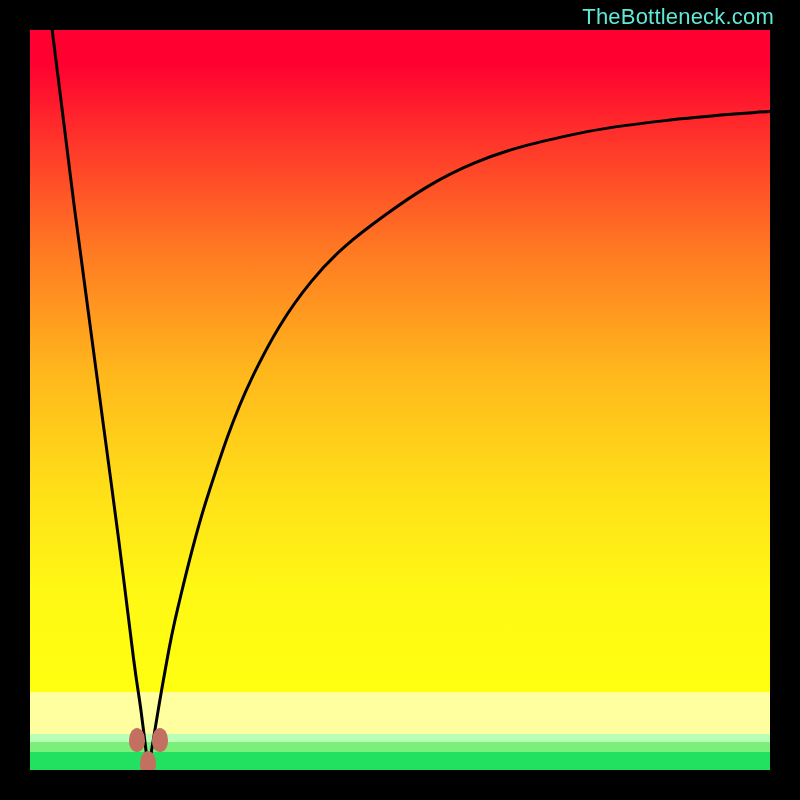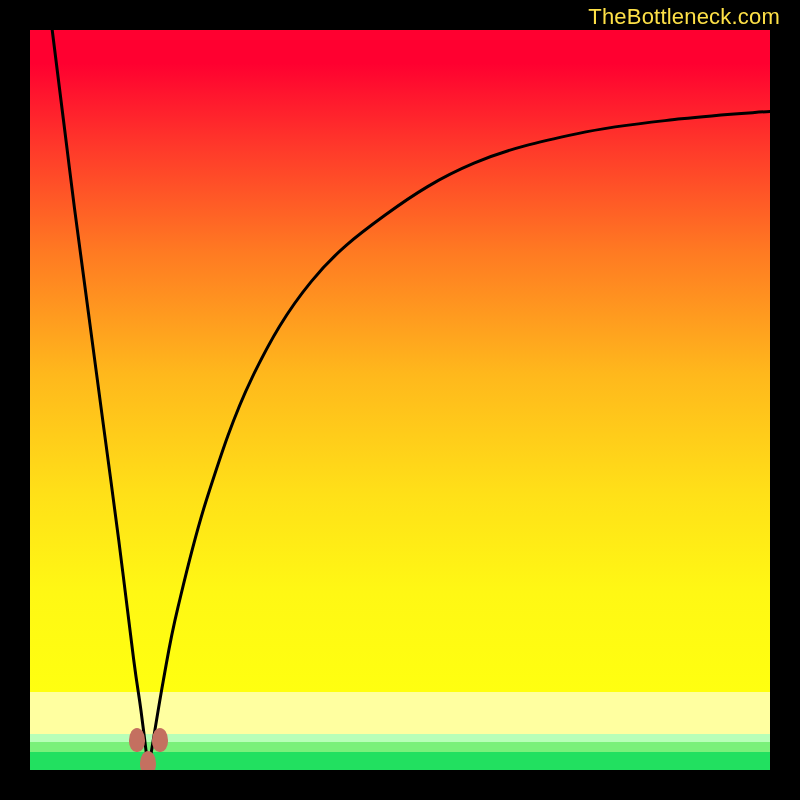--- a/index.html
+++ b/index.html
@@ -54,22 +54,22 @@
     height: 740px;
   }
   .marker {
     position: absolute;
     background: #c47060;
     border-radius: 50% 50% 45% 45%;
   }
   .watermark {
     position: absolute;
     top: 4px;
-    right: 20px;
-    color: #fde047;
+    right: 26px;
+    color: #5eead4;
     font-size: 22px;
     font-weight: 500;
     letter-spacing: 0.2px;
   }
 </style>
 </head>
 <body>
 
 <div class="frame">
 

